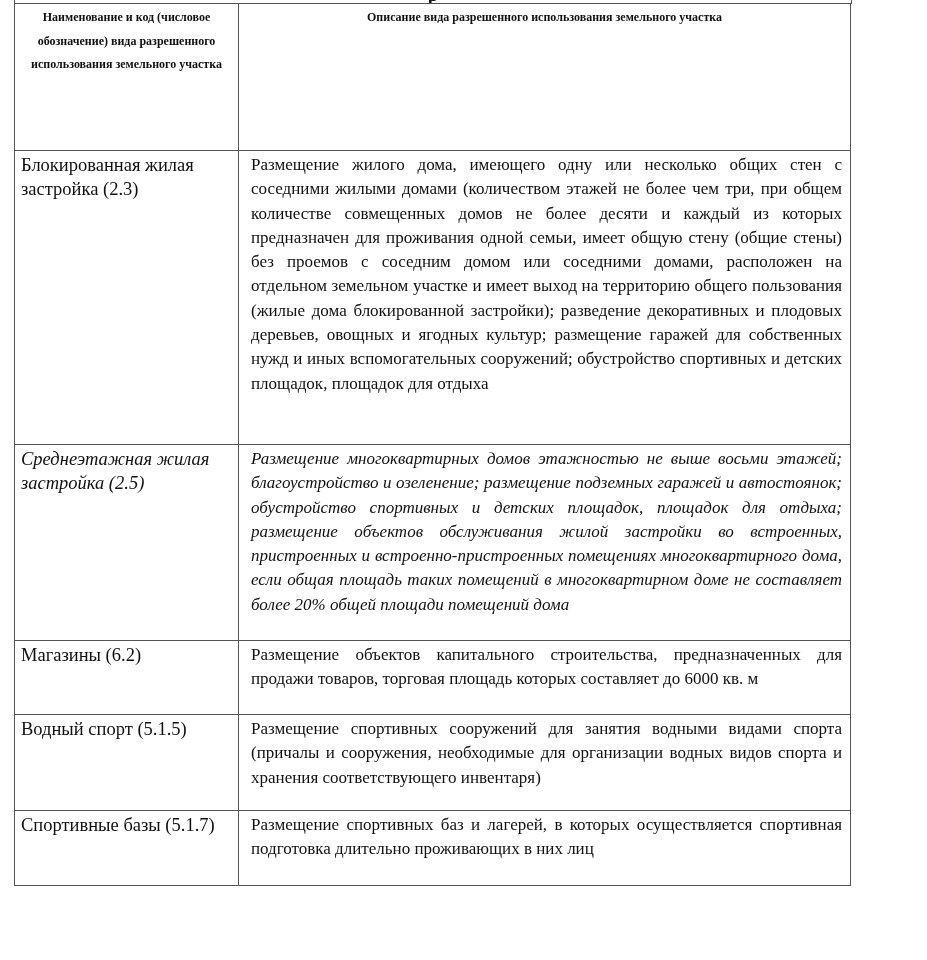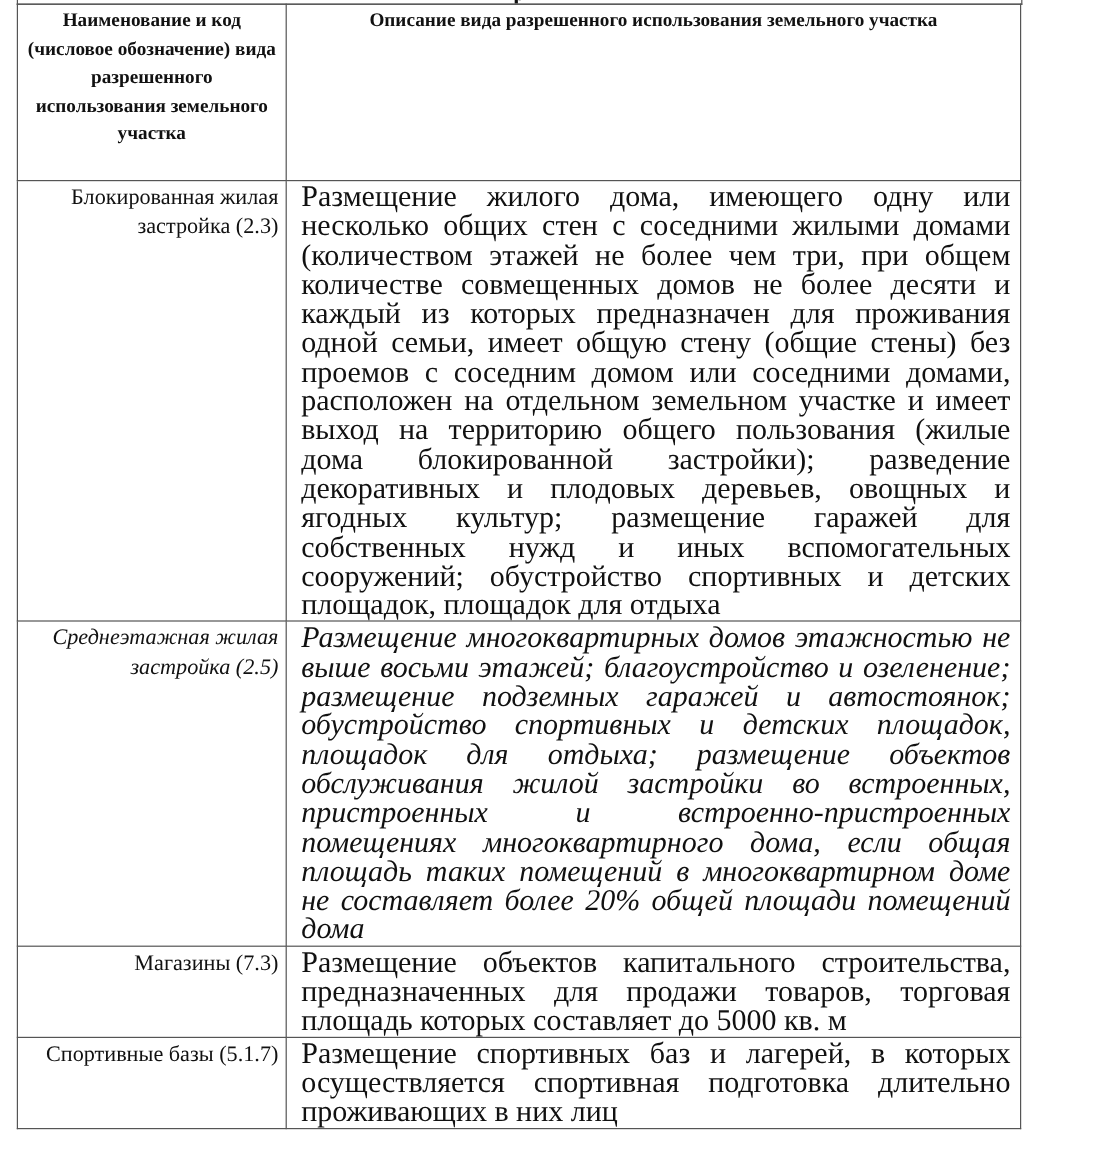--- a/index.html
+++ b/index.html
@@ -40,37 +40,37 @@
     }
     table.land-use td, table.land-use th {
       border: 1.5px solid #555;
       vertical-align: top;
       padding: 0;
     }
     col.c1 { width: 224px; }
     col.c2 { width: 612px; }
     th {
       font-weight: bold;
-      font-size: 16px;
+      font-size: 12px;
       line-height: 23.5px;
       text-align: center;
       padding-top: 2px !important;
     }
     th.h1 { height: 144px; padding: 2px 8px 0 8px !important; }
     th.h2 { padding: 2px 14px 0 14px !important; margin-left: 15px; }
     td.name {
-      text-align: right;
+      text-align: left;
       font-size: 18.5px;
       line-height: 24.3px;
       padding: 2px 6px 0 6px !important;
     }
     td.desc {
       text-align: justify;
       text-align-last: left;
-      font-size: 25px;
+      font-size: 17px;
       line-height: 24.3px;
       padding: 2px 8px 0 12px !important;
       hyphens: none;
     }
     tr.r1 td { height: 291px; }
     tr.r2 td { height: 193px; font-style: italic; }
     tr.r3 td { height: 71px; }
     tr.r4 td { height: 73px; }
     tr.r5 td { height: 93px; }
     tr.r6 td { height: 72px; }
@@ -94,22 +94,26 @@
   <tbody>
     <tr class="r1">
       <td class="name">Блокированная жилая застройка (2.3)</td>
       <td class="desc">Размещение жилого дома, имеющего одну или несколько общих стен с соседними жилыми домами (количеством этажей не более чем три, при общем количестве совмещенных домов не более десяти и каждый из которых предназначен для проживания одной семьи, имеет общую стену (общие стены) без проемов с соседним домом или соседними домами, расположен на отдельном земельном участке и имеет выход на территорию общего пользования (жилые дома блокированной застройки); разведение декоративных и плодовых деревьев, овощных и ягодных культур; размещение гаражей для собственных нужд и иных вспомогательных сооружений; обустройство спортивных и детских площадок, площадок для отдыха</td>
     </tr>
     <tr class="r2">
       <td class="name">Среднеэтажная жилая застройка (2.5)</td>
       <td class="desc">Размещение многоквартирных домов этажностью не выше восьми этажей; благоустройство и озеленение; размещение подземных гаражей и автостоянок; обустройство спортивных и детских площадок, площадок для отдыха; размещение объектов обслуживания жилой застройки во встроенных, пристроенных и встроенно-пристроенных помещениях многоквартирного дома, если общая площадь таких помещений в многоквартирном доме не составляет более 20% общей площади помещений дома</td>
     </tr>
     <tr class="r3">
-      <td class="name">Магазины (7.3)</td>
-      <td class="desc">Размещение объектов капитального строительства, предназначенных для продажи товаров, торговая площадь которых составляет до 5000 кв. м</td>
+      <td class="name">Магазины (6.2)</td>
+      <td class="desc">Размещение объектов капитального строительства, предназначенных для продажи товаров, торговая площадь которых составляет до 6000 кв. м</td>
+    </tr>
+    <tr class="r5">
+      <td class="name">Водный спорт (5.1.5)</td>
+      <td class="desc">Размещение спортивных сооружений для занятия водными видами спорта (причалы и сооружения, необходимые для организации водных видов спорта и хранения соответствующего инвентаря)</td>
     </tr>
     <tr class="r6">
       <td class="name">Спортивные базы (5.1.7)</td>
       <td class="desc">Размещение спортивных баз и лагерей, в которых осуществляется спортивная подготовка длительно проживающих в них лиц</td>
     </tr>
 
   </tbody>
 </table>
 
 </body></html>

